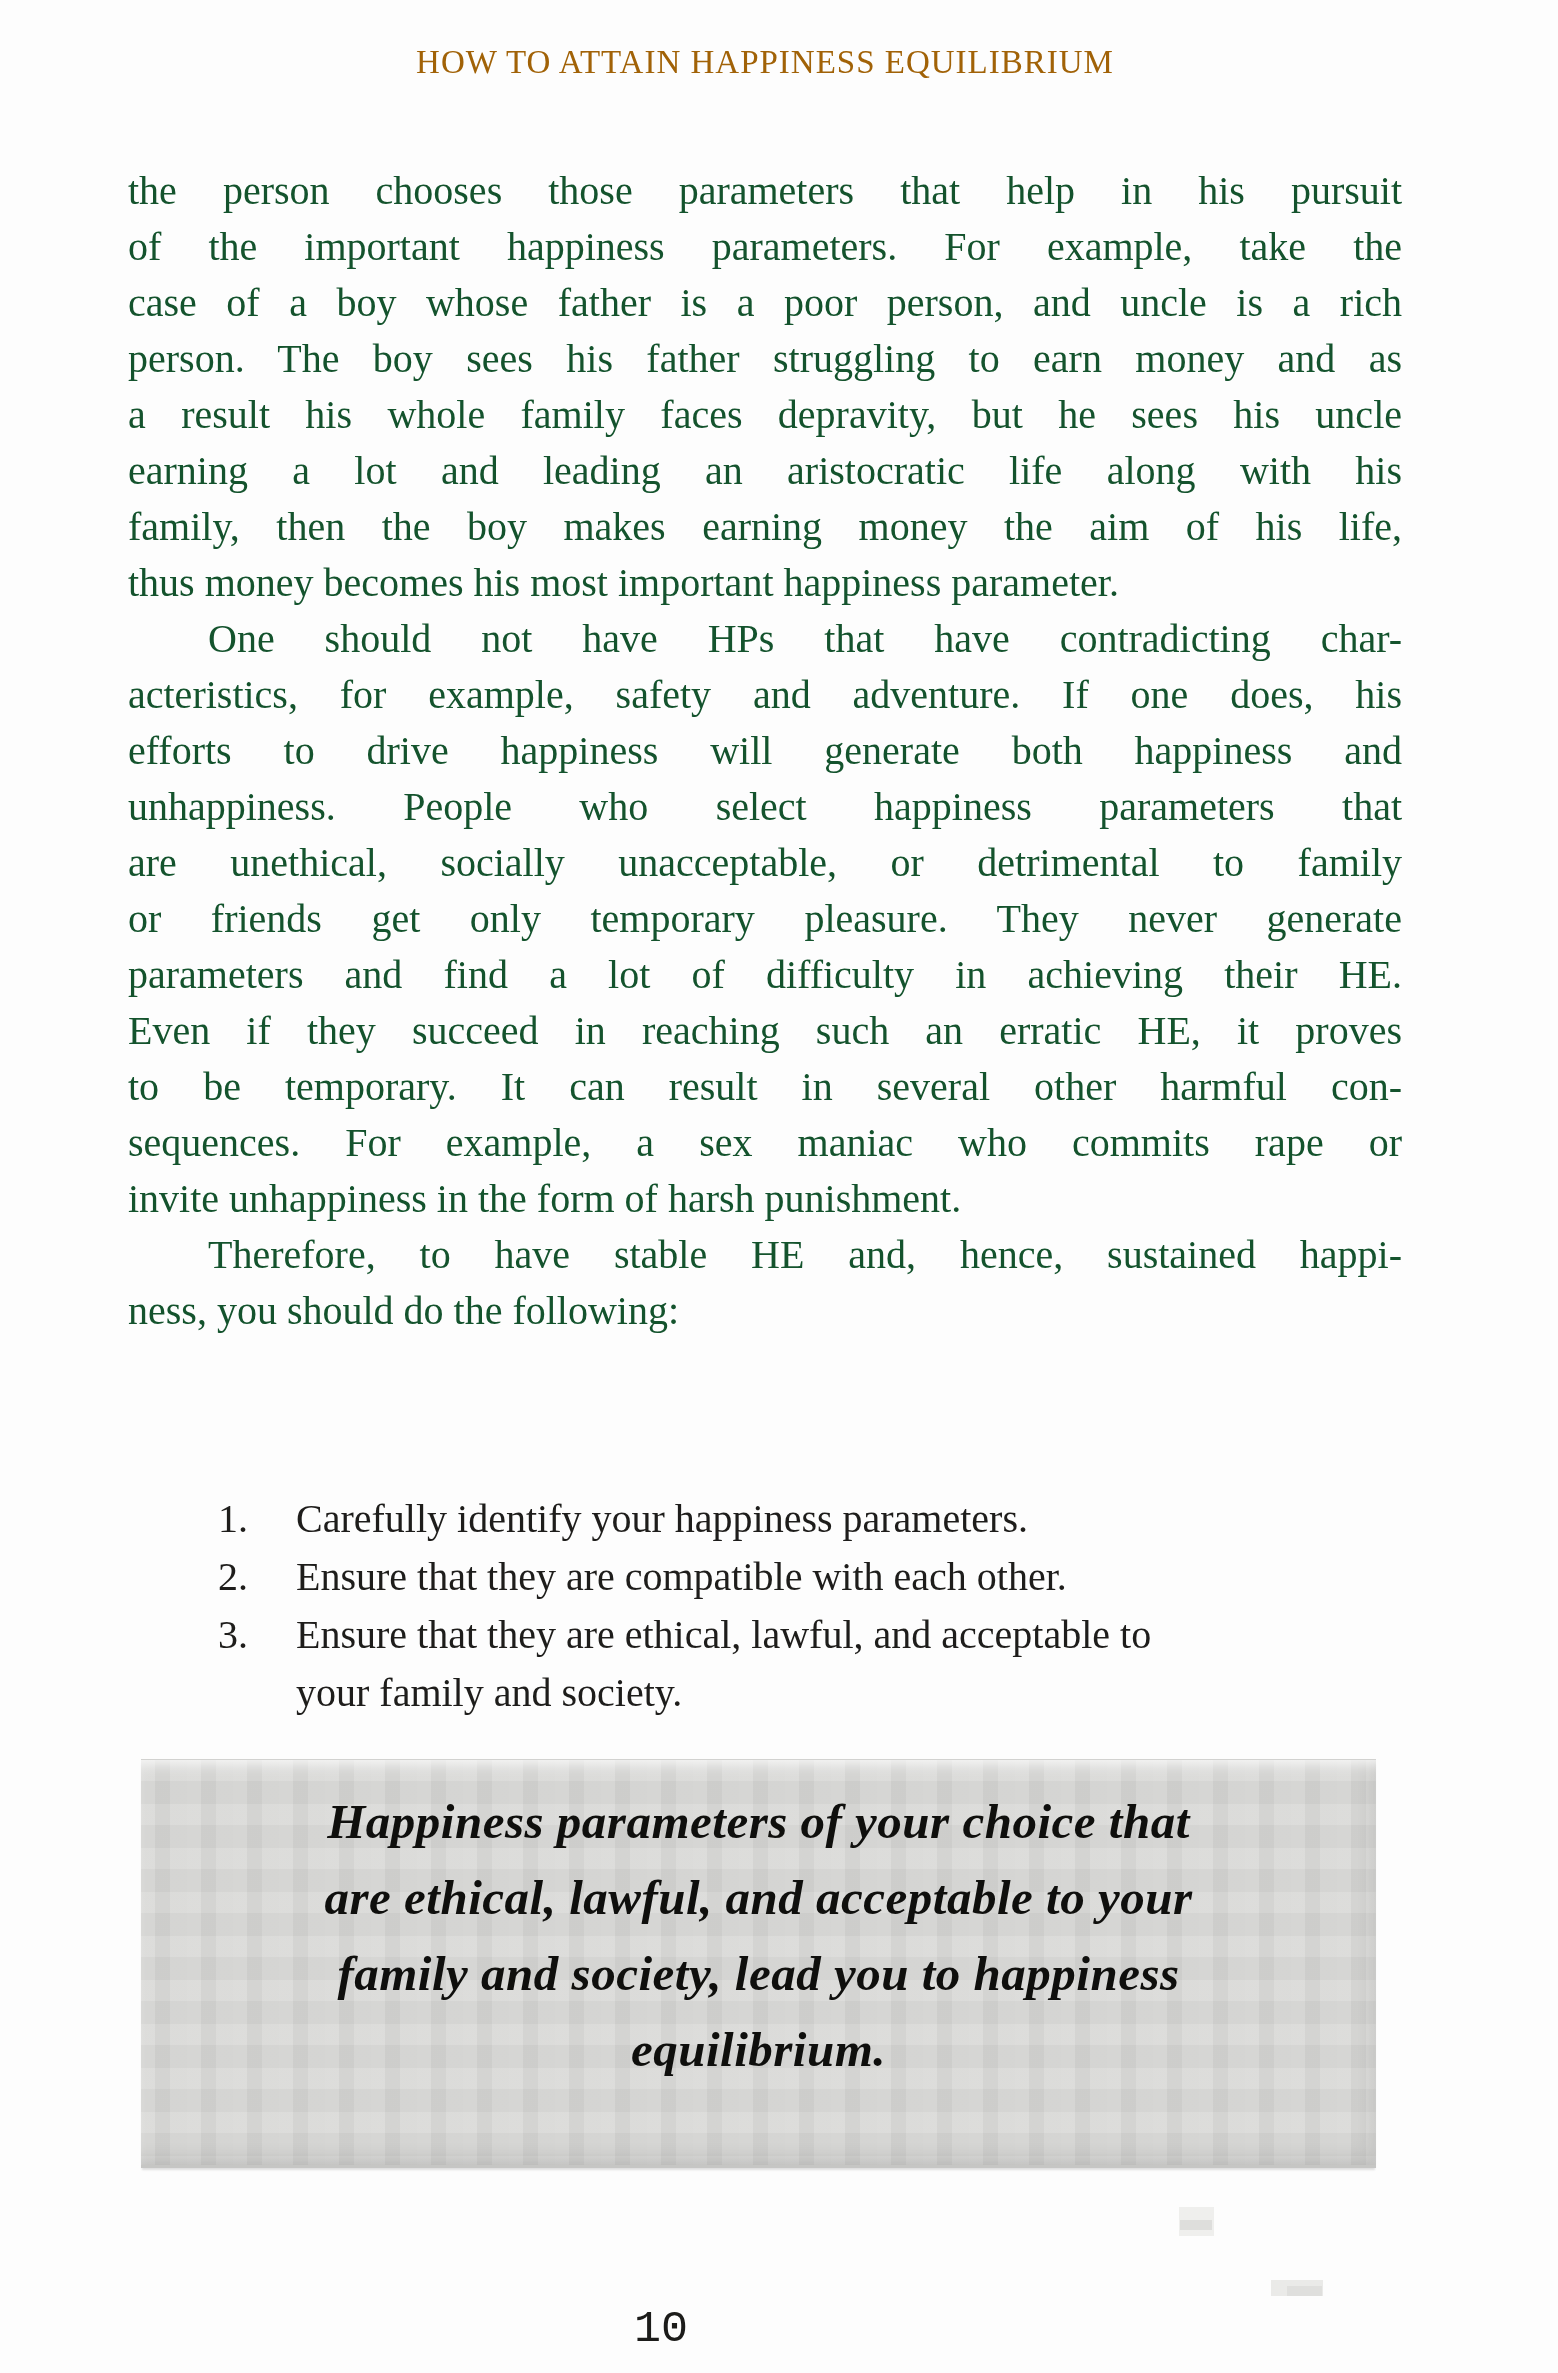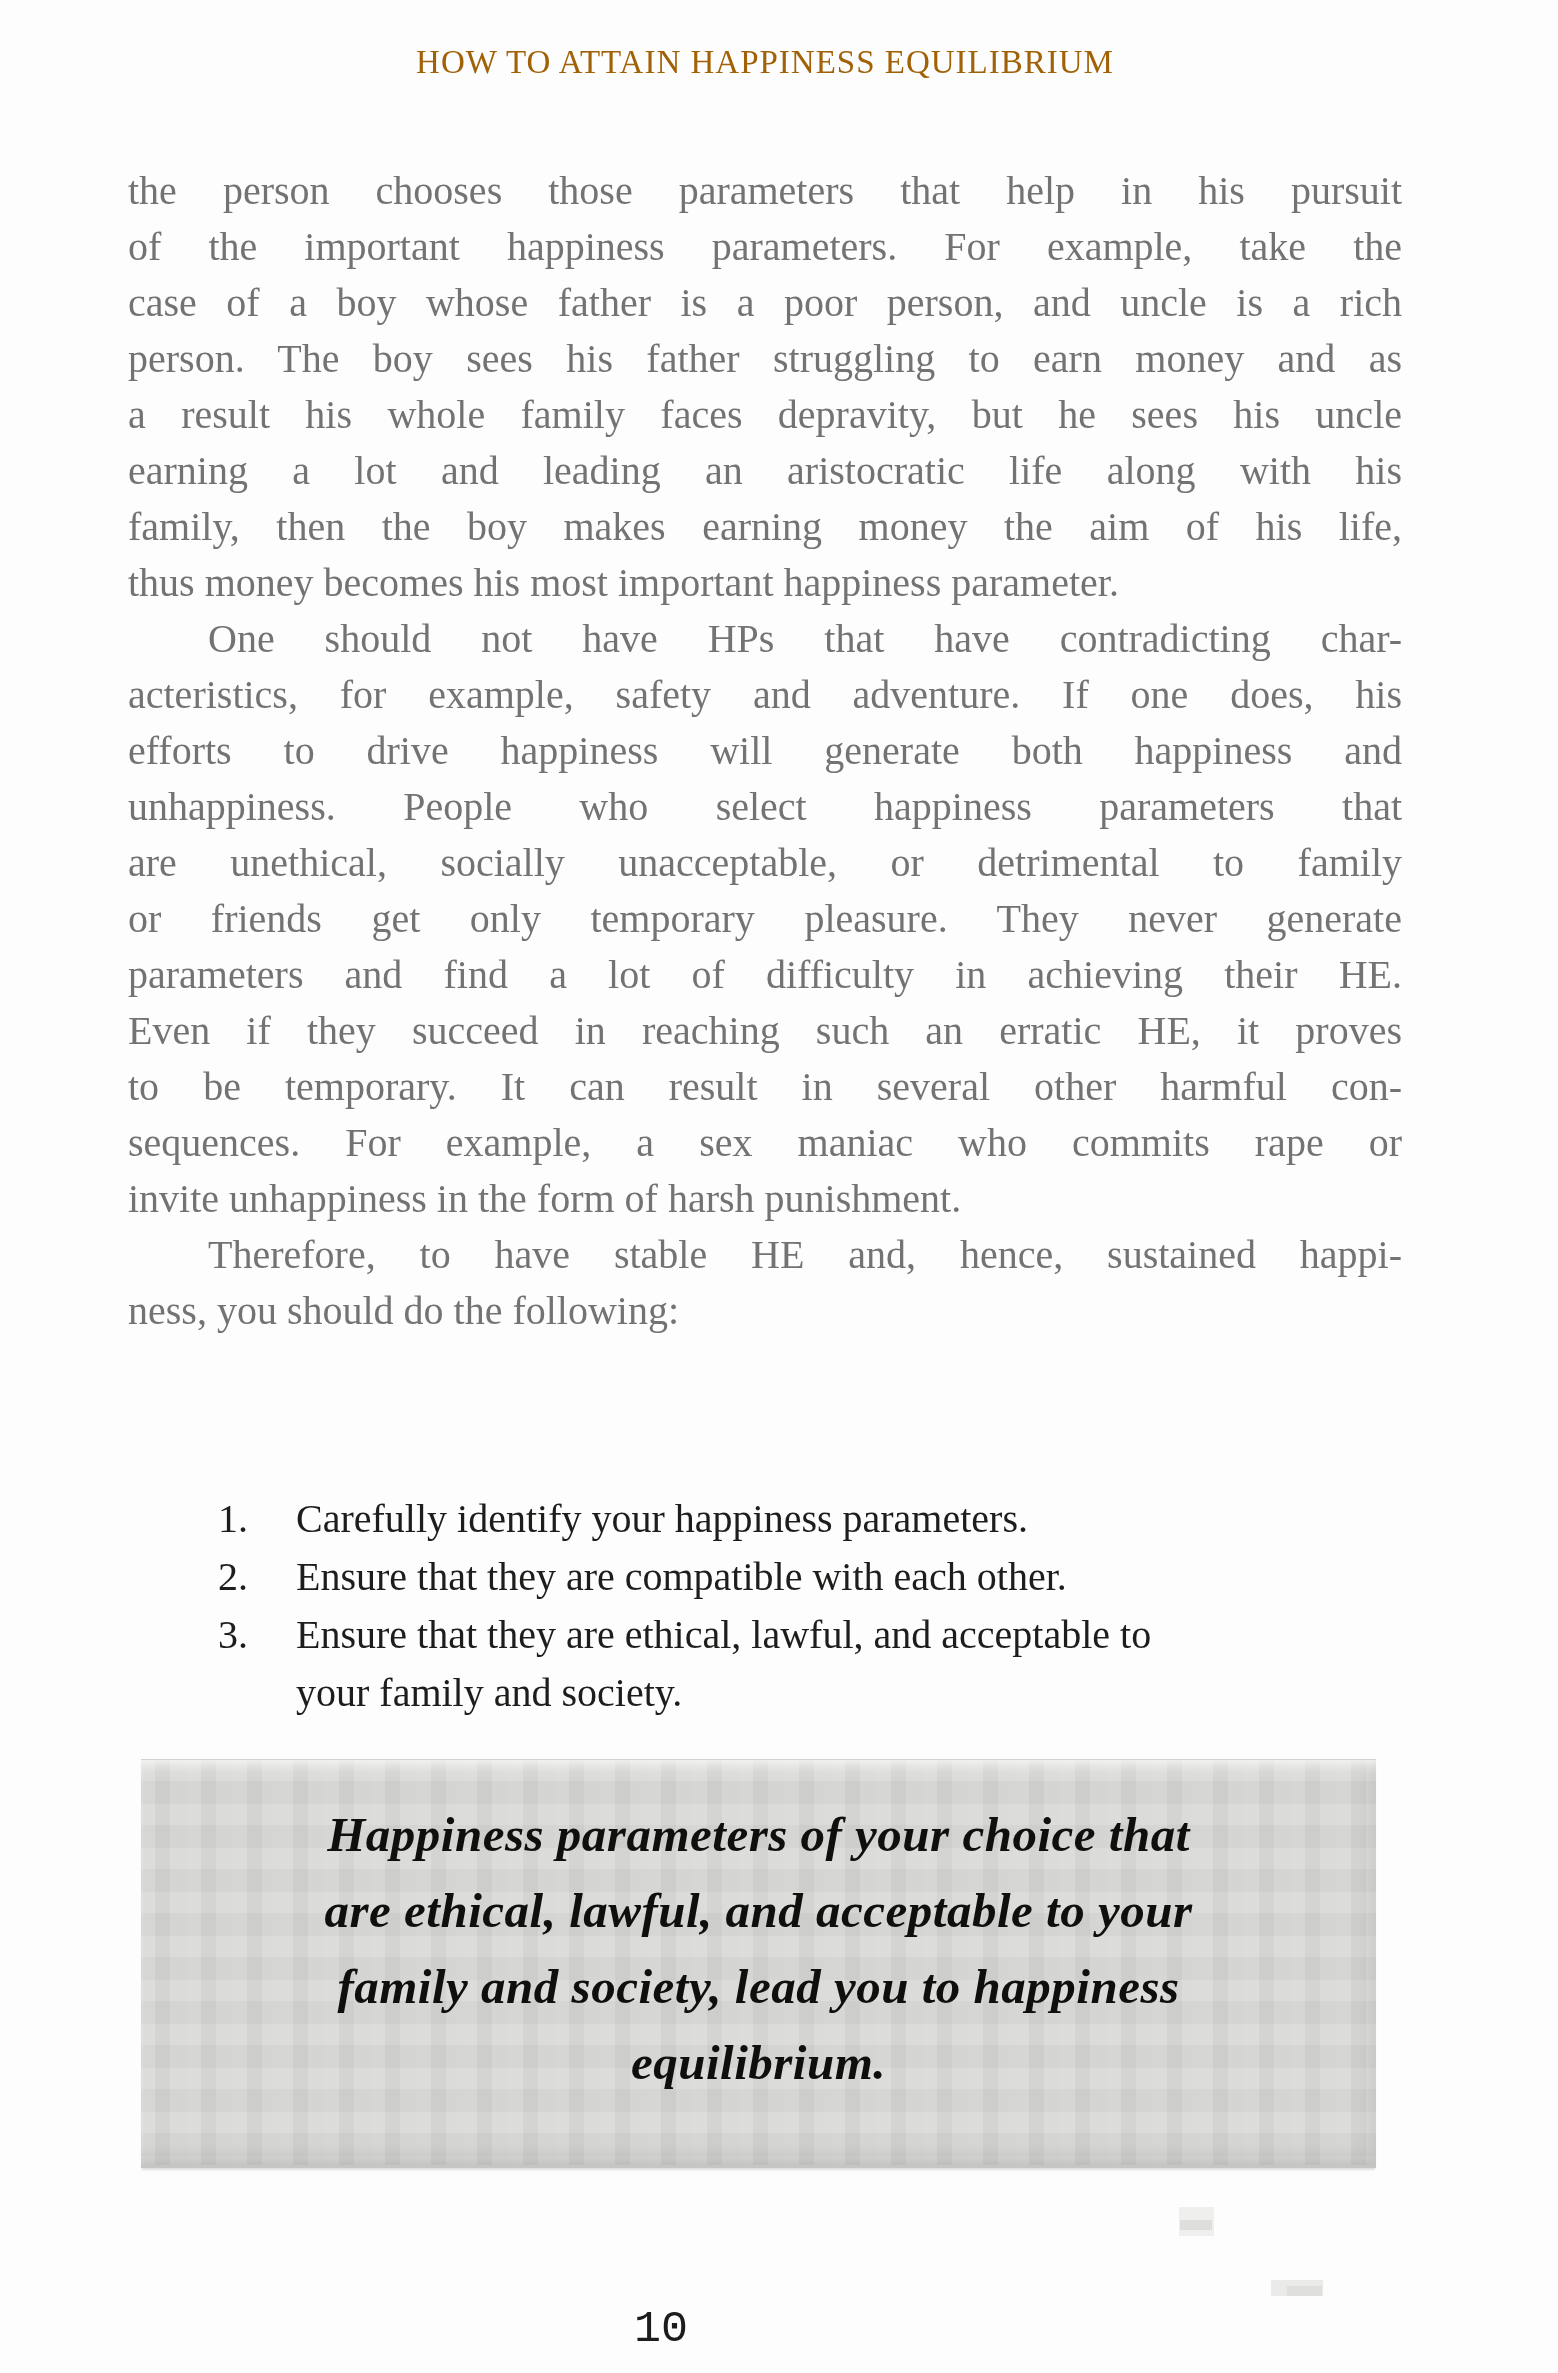--- a/index.html
+++ b/index.html
@@ -28,21 +28,21 @@
   }
 
   
   .body-text {
     position: absolute;
     top: 163px;
     left: 128px;
     width: 1274px;
     font-size: 40px;
     line-height: 56px;
-    color: #737373;
+    color: #14532d;
   }
   .bline { text-align: justify; text-align-last: justify; }
   .bline.pl { text-align-last: left; }
   .bline.ind { text-indent: 80px; }
 
   
   .numbered-list {
     position: absolute;
     top: 1490px;
     left: 128px;
@@ -65,21 +65,21 @@
     background-color: #d8d8d6;
     background-image:
       repeating-linear-gradient(90deg, rgba(255,255,255,.07) 0 13.6px, rgba(0,0,0,.028) 13.6px 29px, rgba(255,255,255,.045) 29px 46px),
       repeating-linear-gradient(180deg, rgba(255,255,255,.05) 0 21.3px, rgba(0,0,0,.022) 21.3px 44px);
     box-shadow:
       inset 0 11.6px 13.6px -7.8px rgba(255,255,255,.85),
       inset -9.7px -13.6px 19.4px -9.7px rgba(0,0,0,.16),
       0 2.9px 1.9px -1px rgba(0,0,0,.12);
     border-top: 1.9px solid #d2d2d0;
     border-bottom: 3.9px solid #c6c6c4;
-    padding-top: 37px;
+    padding-top: 24px;
   }
   .qline {
     text-align: center;
     font-size: 49px;
     line-height: 76px;
     font-style: italic;
     font-weight: 700;
     color: #0f0f0d;
     letter-spacing: 0.5px;
   }

